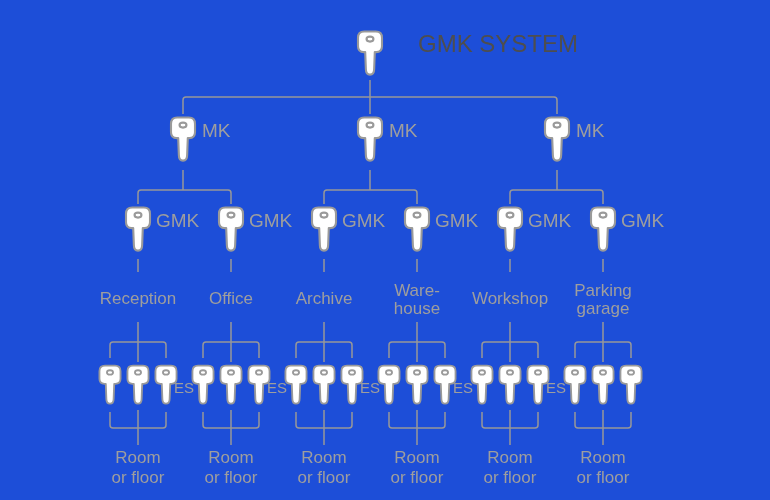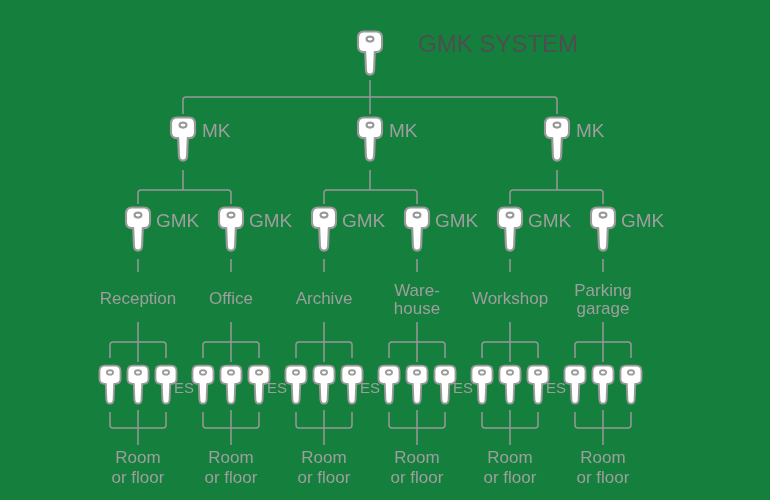--- a/index.html
+++ b/index.html
@@ -1,16 +1,16 @@
 <!DOCTYPE html>
 <html><head>
 <meta charset="utf-8">
 <style>
   html,body{margin:0;padding:0;background:#ffffff;}
-  .stage{position:relative;width:770px;height:500px;background:#15803d;overflow:hidden;}
+  .stage{position:relative;width:770px;height:500px;background:#1d4ed8;overflow:hidden;}
   svg text{font-family:"Liberation Sans","DejaVu Sans",sans-serif;}
   .title-txt{fill:#4e4e4e;font-size:24px;}
   .lvl-txt{fill:#9e9e9e;font-size:19px;}
   .area-txt{fill:#9e9e9e;font-size:17px;text-anchor:middle;}
   .es-txt{fill:#9e9e9e;font-size:15px;}
   .room-txt{fill:#9e9e9e;font-size:17px;text-anchor:middle;}
   .ln{stroke:#989898;stroke-width:1.5;fill:none;stroke-linejoin:round;stroke-linecap:butt;}
 </style>
 </head>
 <body>

